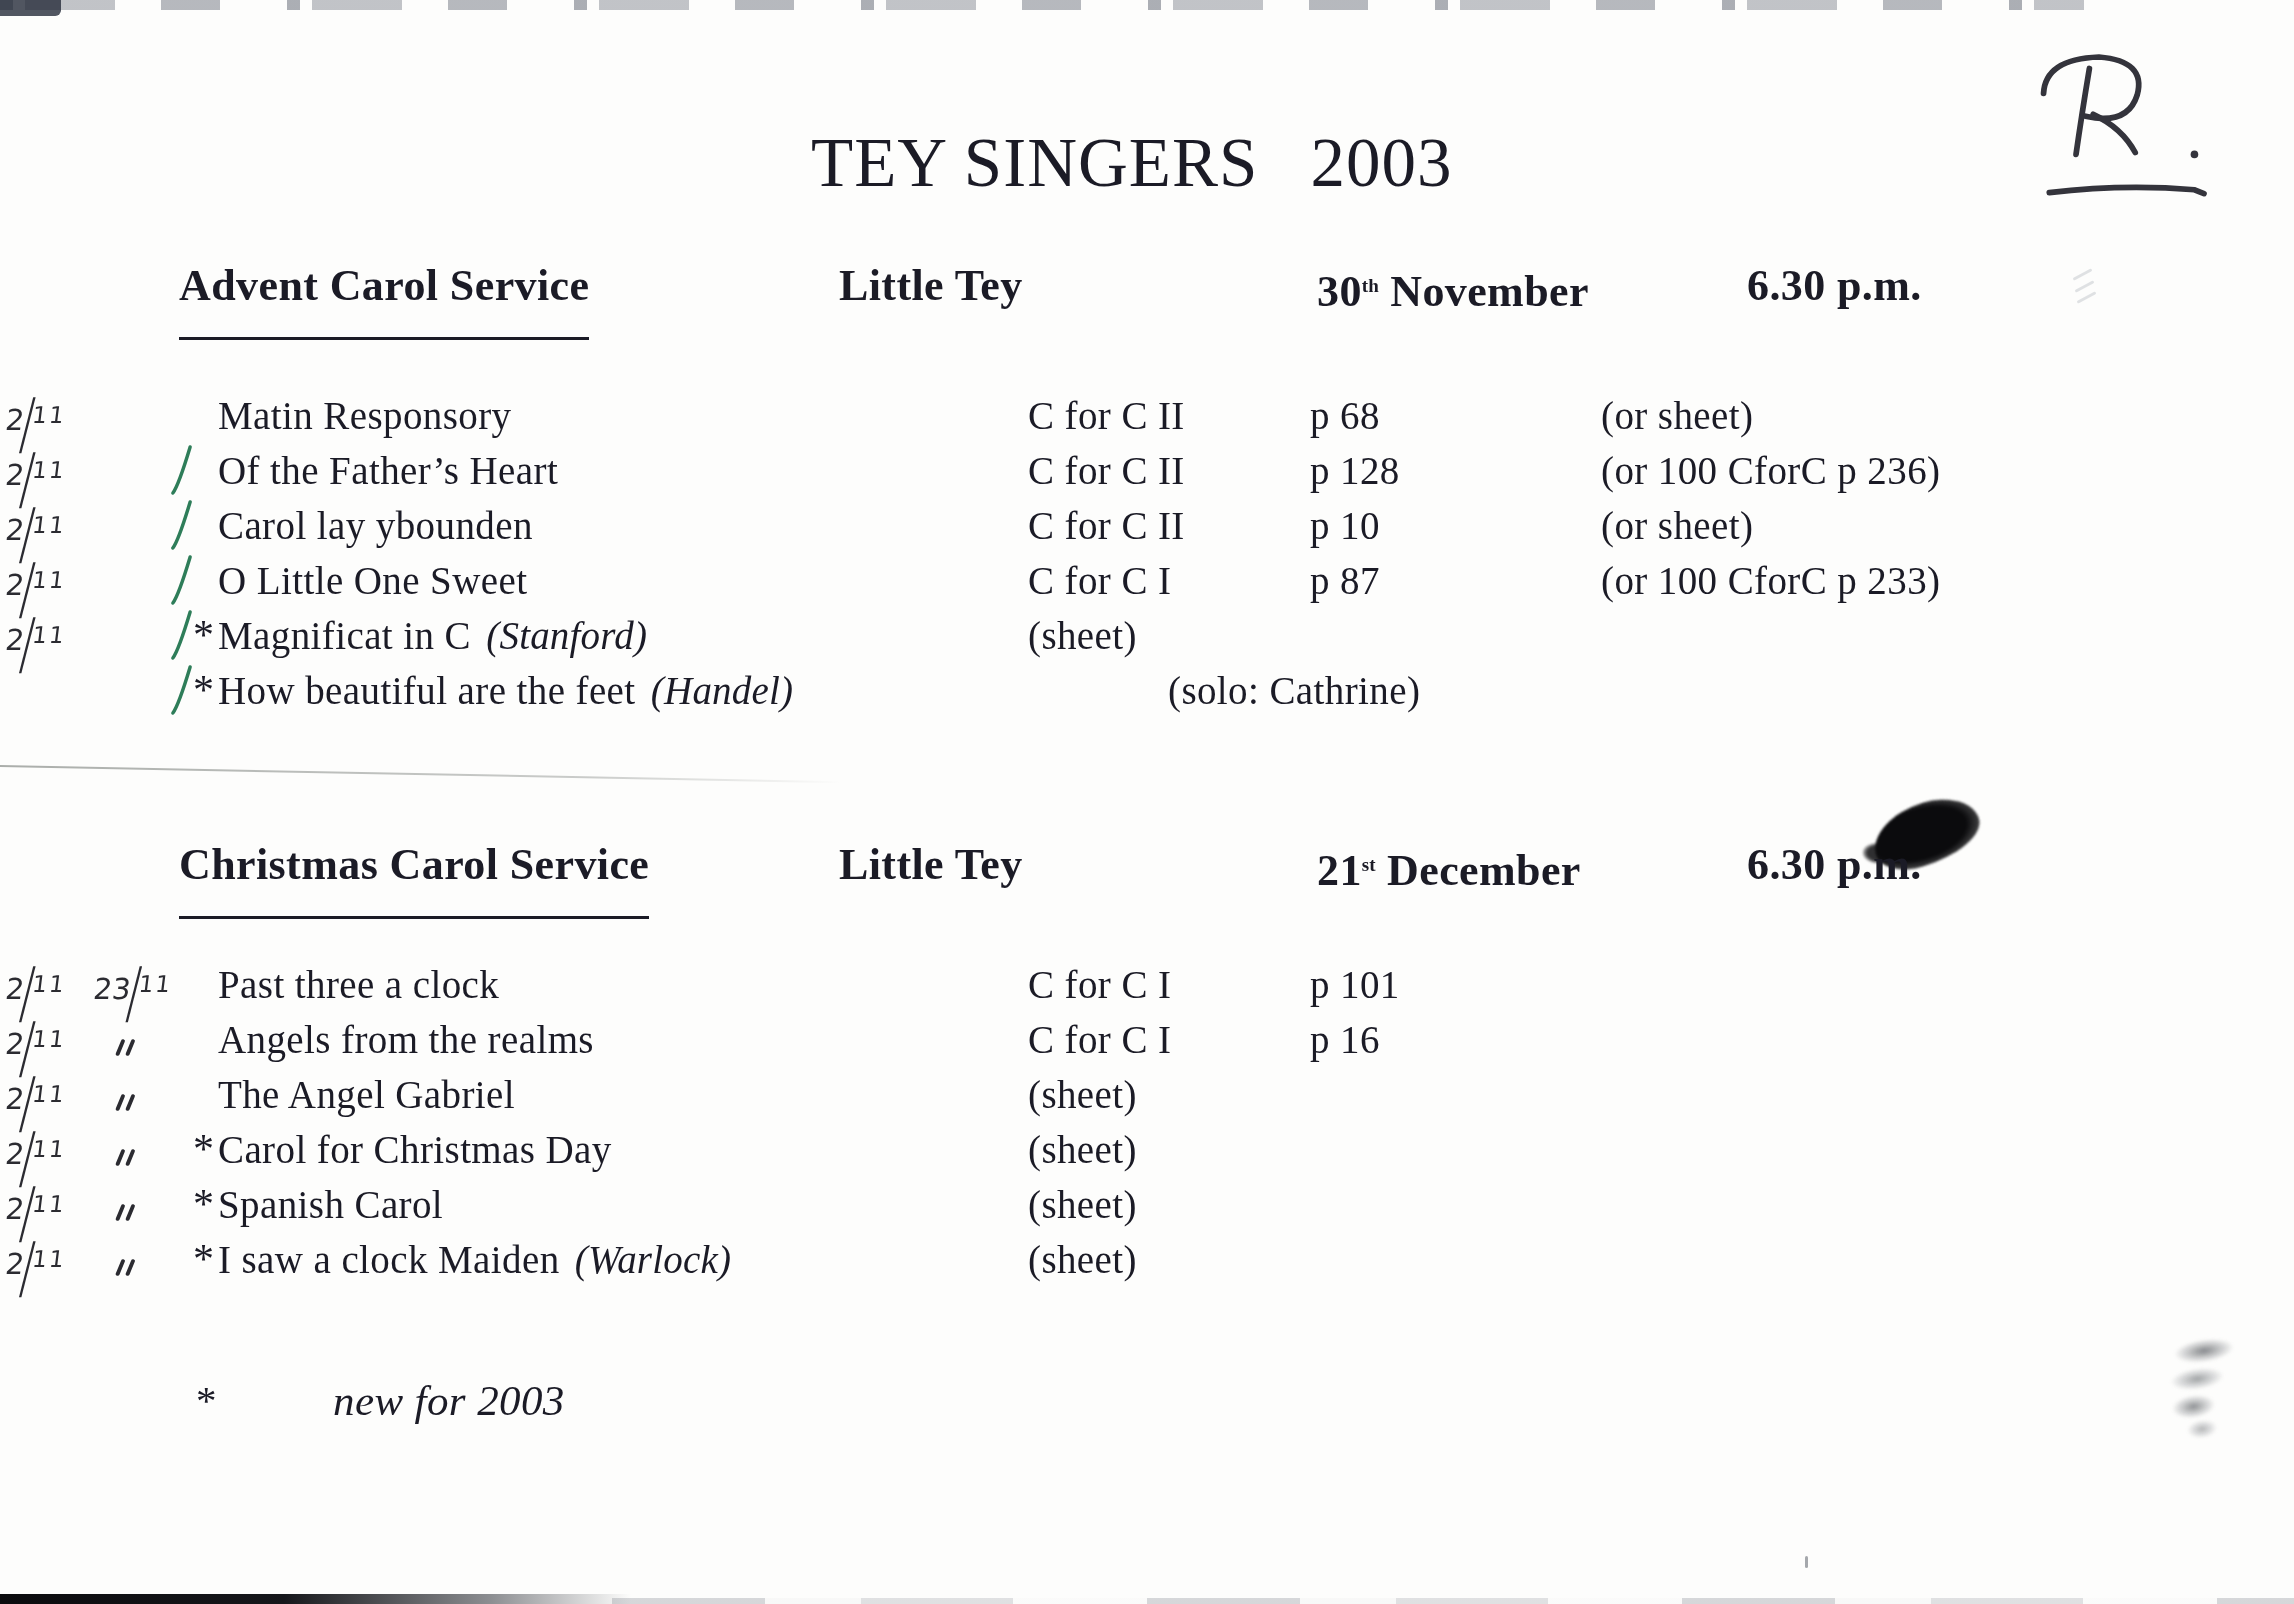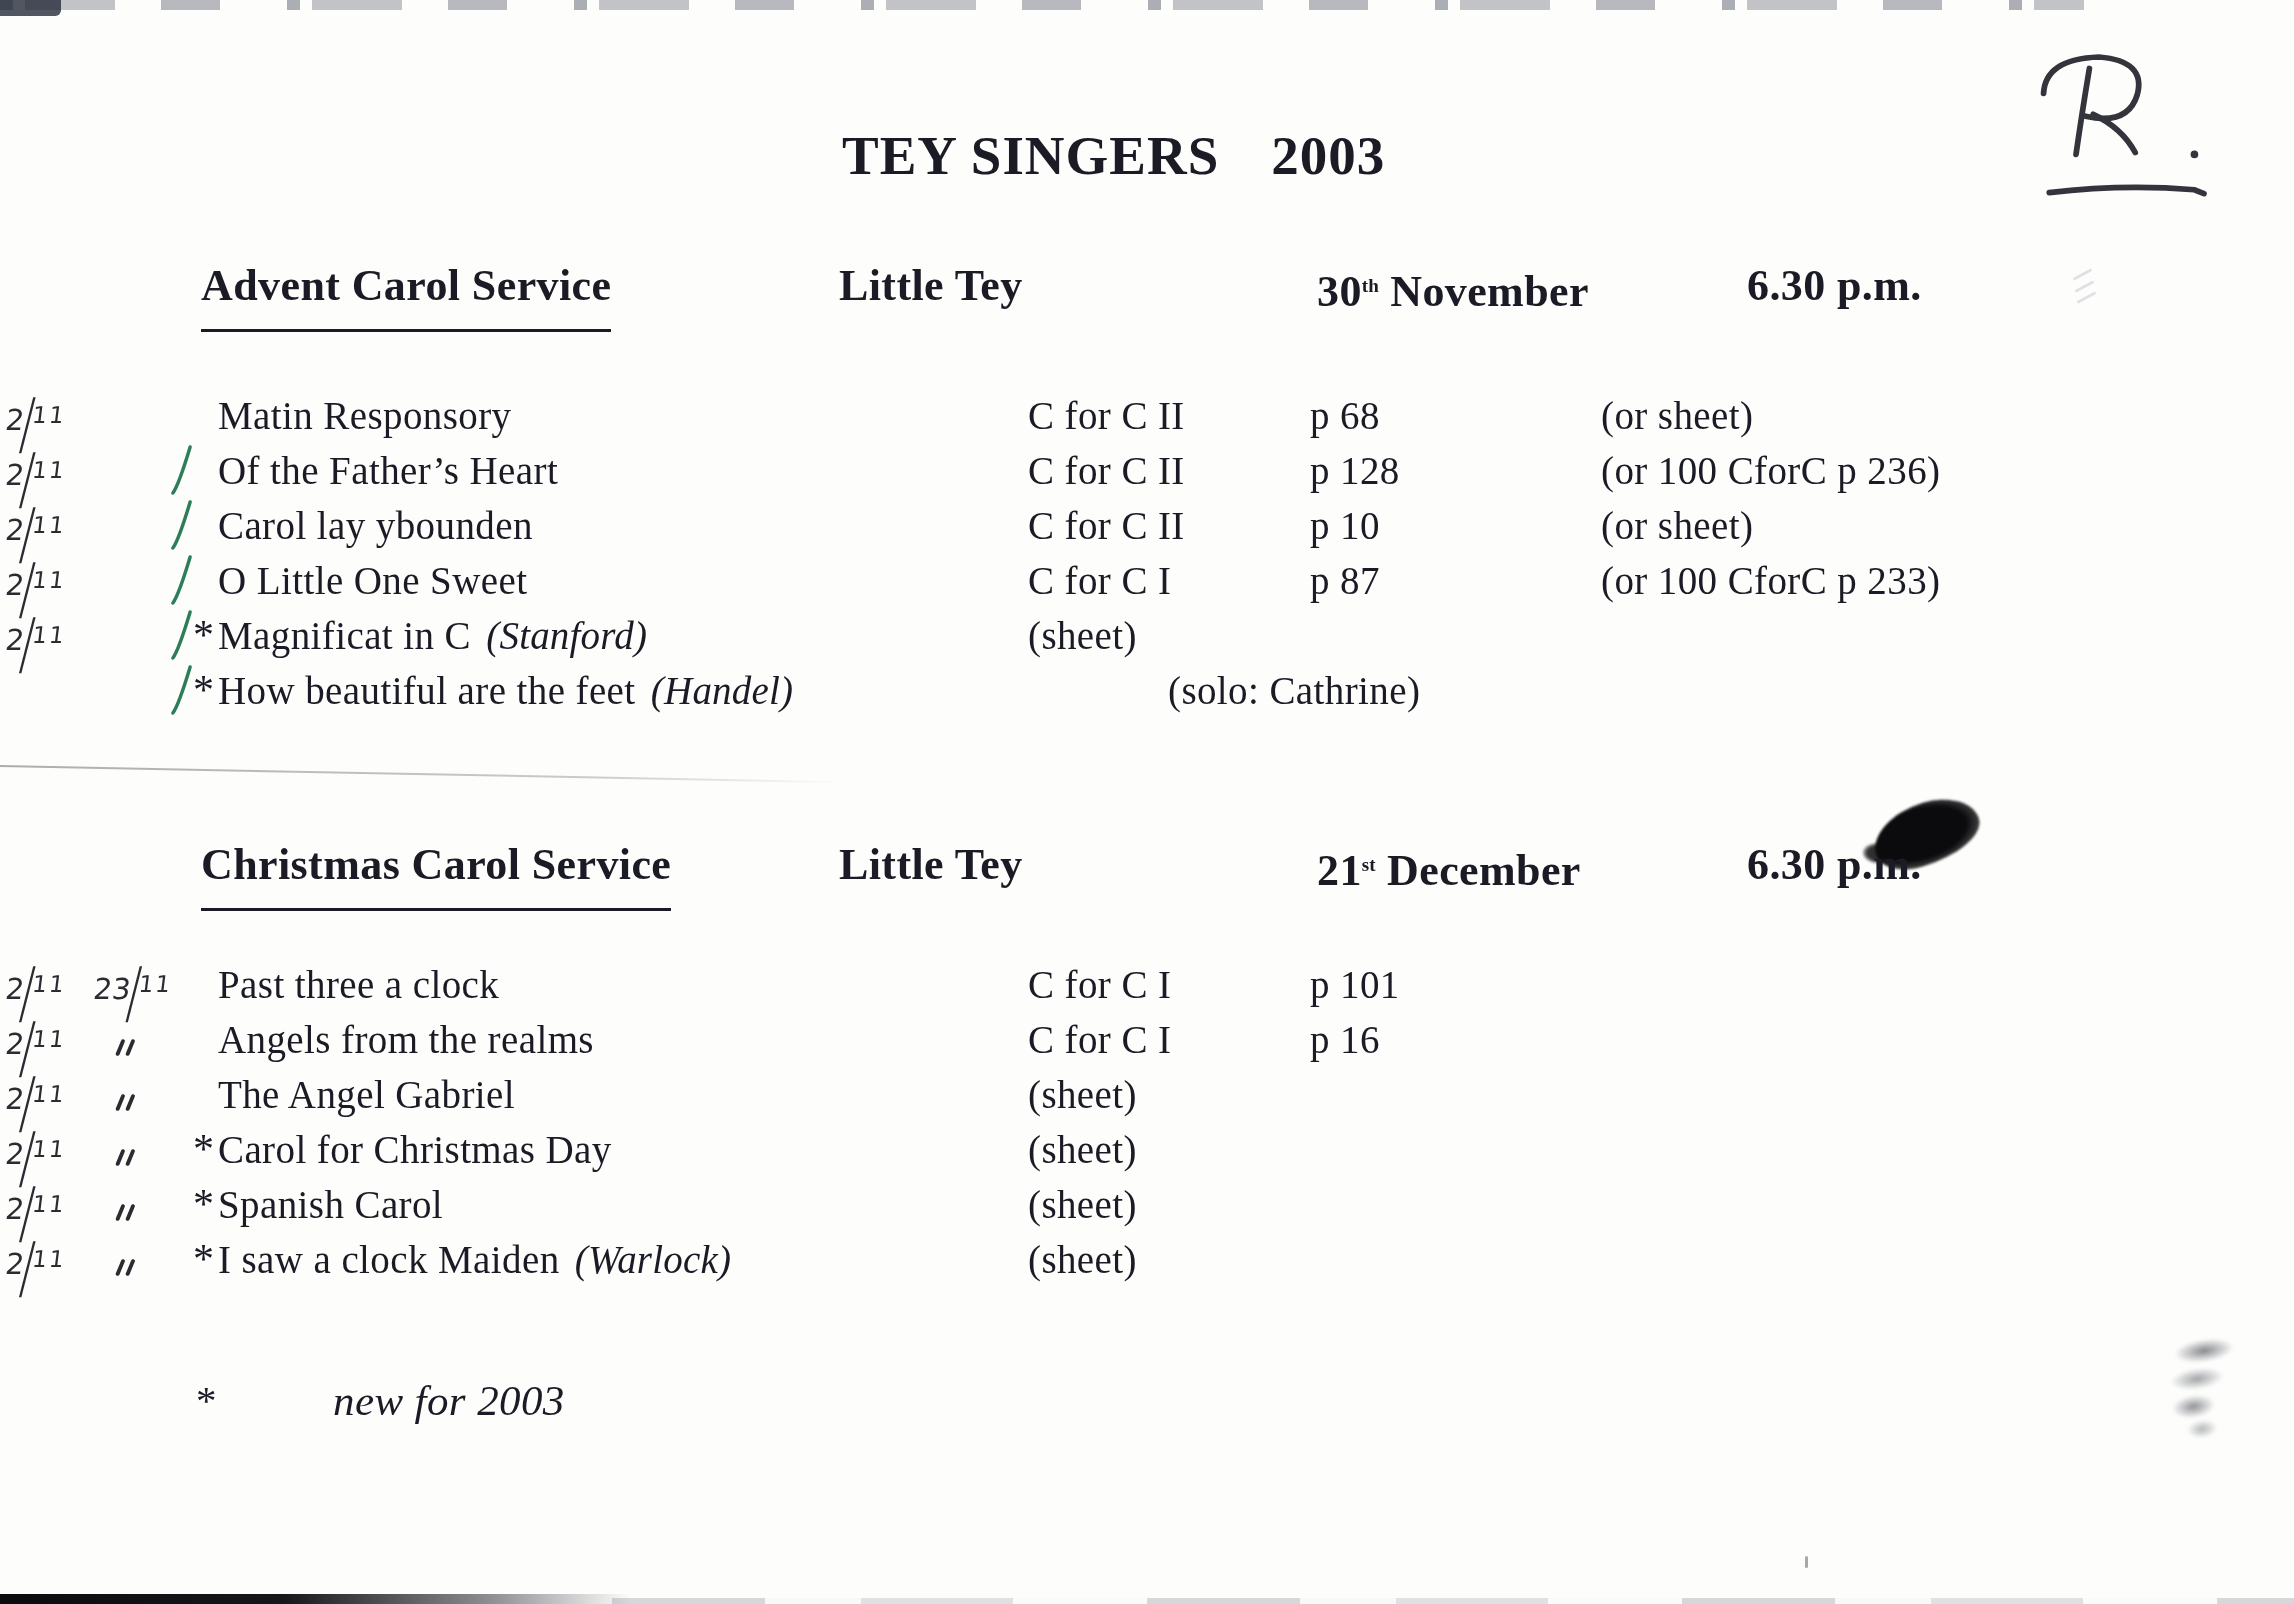--- a/index.html
+++ b/index.html
@@ -28,27 +28,27 @@
   }
   .bottom-edge-faint{
     position:absolute;bottom:0;left:612px;width:1682px;height:6.7px;opacity:.30;
     background:repeating-linear-gradient(90deg,
       rgba(90,96,108,.8) 0 153px, rgba(90,96,108,.1) 153px 249px,
       rgba(90,96,108,.6) 249px 401px, rgba(90,96,108,.05) 401px 535px);
   }
   .bottom-small-mark{position:absolute;left:1805px;top:1556px;width:2.9px;height:12.4px;background:#6b6f76;opacity:.6;border-radius:1.9px;}
 
   
-  .doc-title{position:absolute;top:124px;left:842px;font-size:55px;font-weight:bold;letter-spacing:1px;white-space:nowrap;}
+  .doc-title{position:absolute;top:124px;left:811px;font-size:69px;font-weight:normal;letter-spacing:1px;white-space:nowrap;}
   .doc-title .year{margin-left:52px;}
 
   
   .sec-header{position:absolute;left:0;width:2294px;height:76px;font-weight:bold;font-size:44px;line-height:52px;white-space:nowrap;}
   .sec-header>span{position:absolute;top:0;}
-  .sh-title{left:201px;border-bottom:3.8px solid #1b1b26;padding-bottom:17px;}
+  .sh-title{left:179px;border-bottom:3.8px solid #1b1b26;padding-bottom:25px;}
   .sh-venue{left:839px;}
   .sh-date{left:1317px;}
   .sh-time{left:1747px;}
   .sh-date sup{font-size:19px;vertical-align:14.3px;letter-spacing:0;}
   .sh-date .month{margin-left:11.5px;text-align:center;}
 
   
   .rows{position:absolute;left:0;width:2294px;}
   .row{position:relative;height:55px;white-space:nowrap;}
   .row>span{position:absolute;top:0;line-height:55px;}

